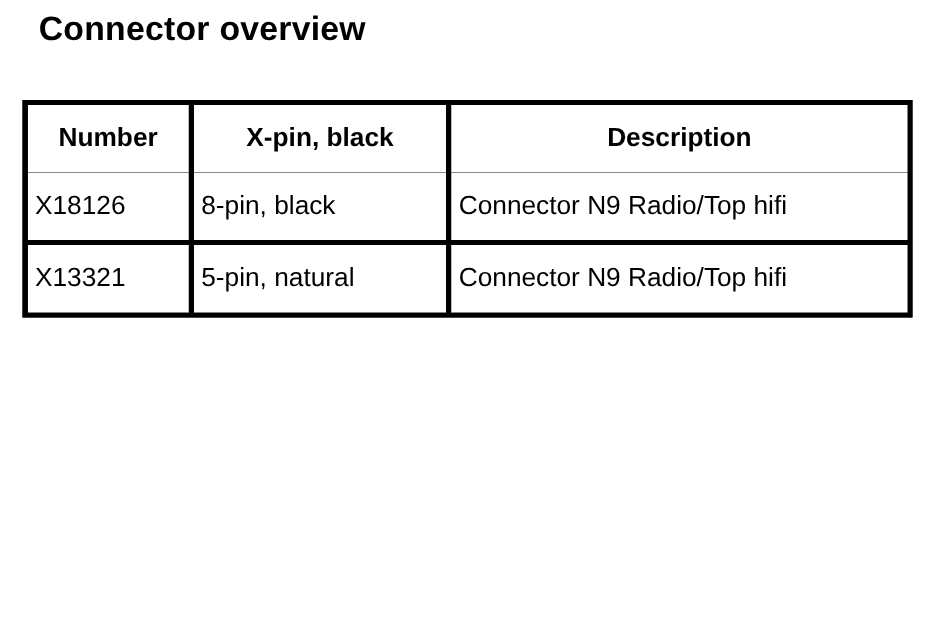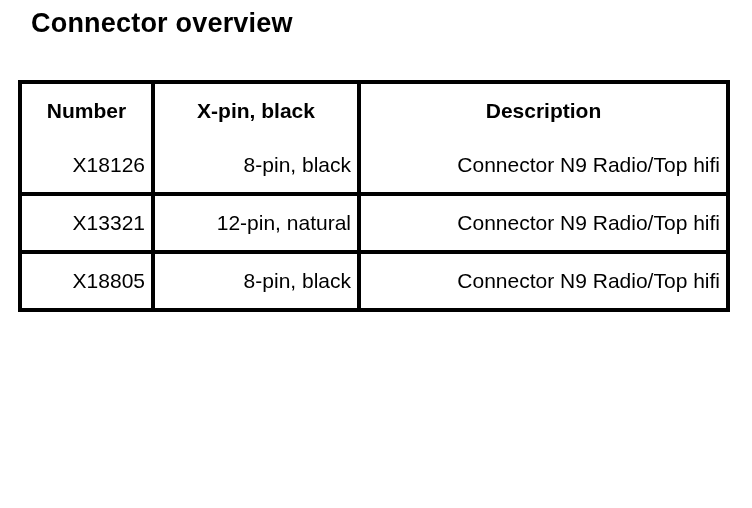--- a/index.html
+++ b/index.html
@@ -80,21 +80,21 @@
     border-top: 4px solid #000000;
   }
 
   table.connector-table th {
     font-weight: bold;
     text-align: center;
   }
 
   table.connector-table td {
     font-weight: normal;
-    text-align: right;
+    text-align: left;
   }
 </style>
 </head>
 <body>
 
 <div class="page">
 
   <div class="page-title">Connector overview</div>
 
   <div class="table-wrap">
@@ -112,25 +112,20 @@
         </tr>
       </thead>
       <tbody>
         <tr class="table-row">
           <td class="cell-number">X18126</td>
           <td class="cell-xpin">8-pin, black</td>
           <td class="cell-description">Connector N9 Radio/Top hifi</td>
         </tr>
         <tr class="table-row">
           <td class="cell-number">X13321</td>
-          <td class="cell-xpin">12-pin, natural</td>
-          <td class="cell-description">Connector N9 Radio/Top hifi</td>
-        </tr>
-        <tr class="table-row">
-          <td class="cell-number">X18805</td>
-          <td class="cell-xpin">8-pin, black</td>
+          <td class="cell-xpin">5-pin, natural</td>
           <td class="cell-description">Connector N9 Radio/Top hifi</td>
         </tr>
       </tbody>
     </table>
   </div>
 
 </div>
 
 </body></html>

